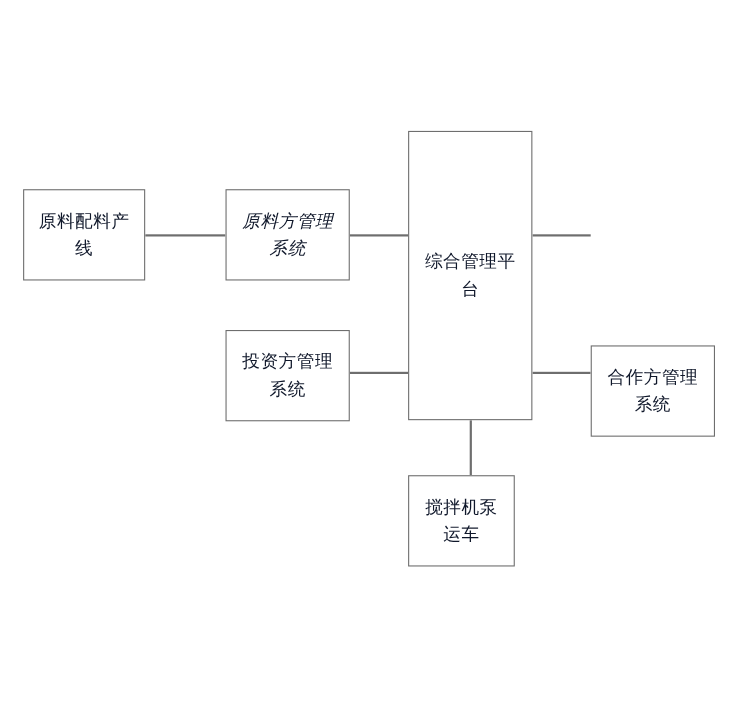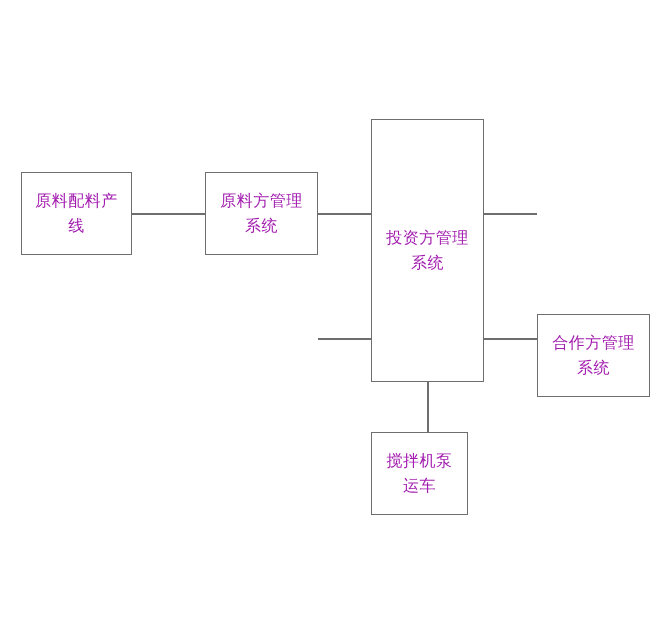--- a/index.html
+++ b/index.html
@@ -17,21 +17,21 @@
   }
   .node {
     position: absolute;
     box-sizing: border-box;
     border: 1.5px solid #6e6e6e;
     background: #ffffff;
     display: flex;
     align-items: center;
     justify-content: center;
     text-align: center;
-    color: #a21caf;
+    color: #0f172a;
     font-size: 16px;
     line-height: 1.55;
     letter-spacing: 0.5px;
     z-index: 2;
     padding: 0 12px;
   }
   .node .label {
     display: block;
     width: 100%;
     word-break: break-all;
@@ -53,29 +53,32 @@
   <div class="edge h" style="left:318px; top:213px; width:53px;"></div>
   <div class="edge h" style="left:484px; top:213px; width:53px;"></div>
   <div class="edge h" style="left:318px; top:338px; width:53px;"></div>
   <div class="edge h" style="left:484px; top:338px; width:53px;"></div>
   <div class="edge v" style="left:427px; top:382px; height:50px;"></div>
 
   <div class="node" style="left:21px; top:172px; width:111px; height:83px;">
     <span class="label">原料配料产线</span>
   </div>
 
-  <div class="node" style="left:205px; top:172px; width:113px; height:83px;">
+  <div class="node" style="left:205px; top:172px; width:113px; height:83px;font-style:italic;">
     <span class="label">原料方管理系统</span>
   </div>
 
   <div class="node" style="left:371px; top:119px; width:113px; height:263px;">
-    <span class="label">投资方管理系统</span>
+    <span class="label">综合管理平台</span>
   </div>
 
 
+  <div class="node" style="left:205px; top:300px; width:113px; height:83px;">
+    <span class="label">投资方管理系统</span>
+  </div>
 
   <div class="node" style="left:537px; top:314px; width:113px; height:83px;">
     <span class="label">合作方管理系统</span>
   </div>
 
   <div class="node" style="left:371px; top:432px; width:97px; height:83px;">
     <span class="label">搅拌机泵运车</span>
   </div>
 
 </div>

